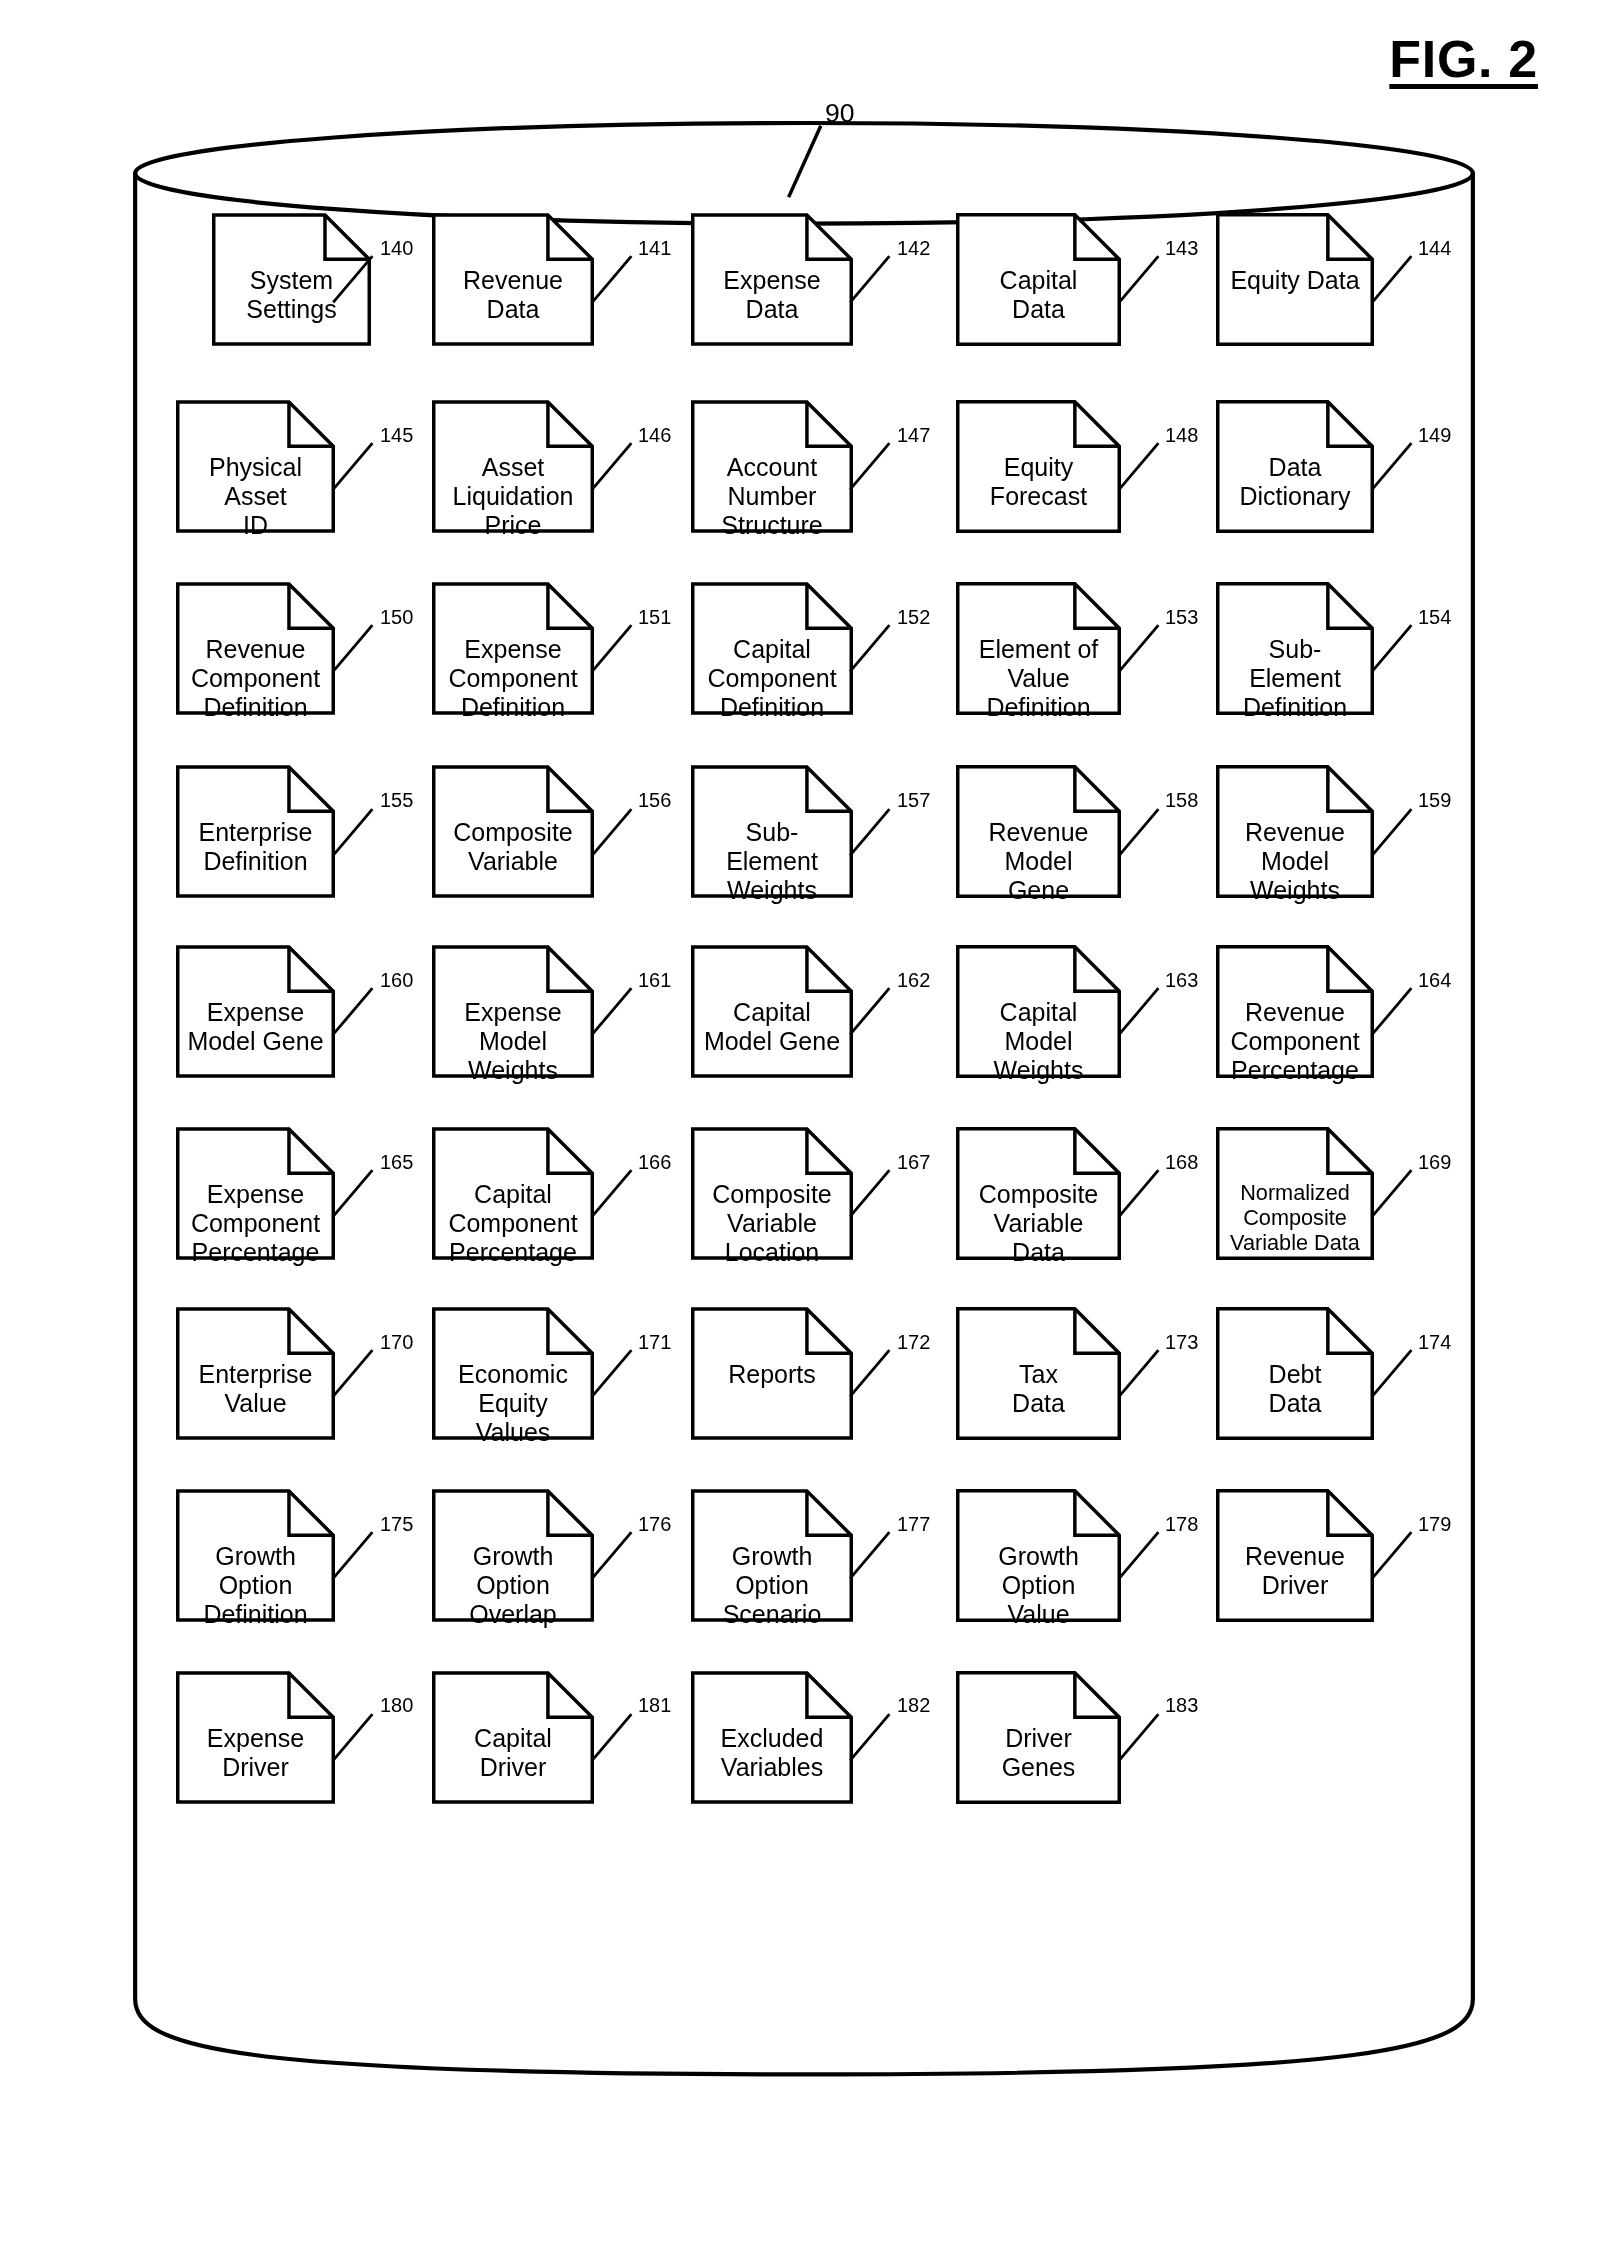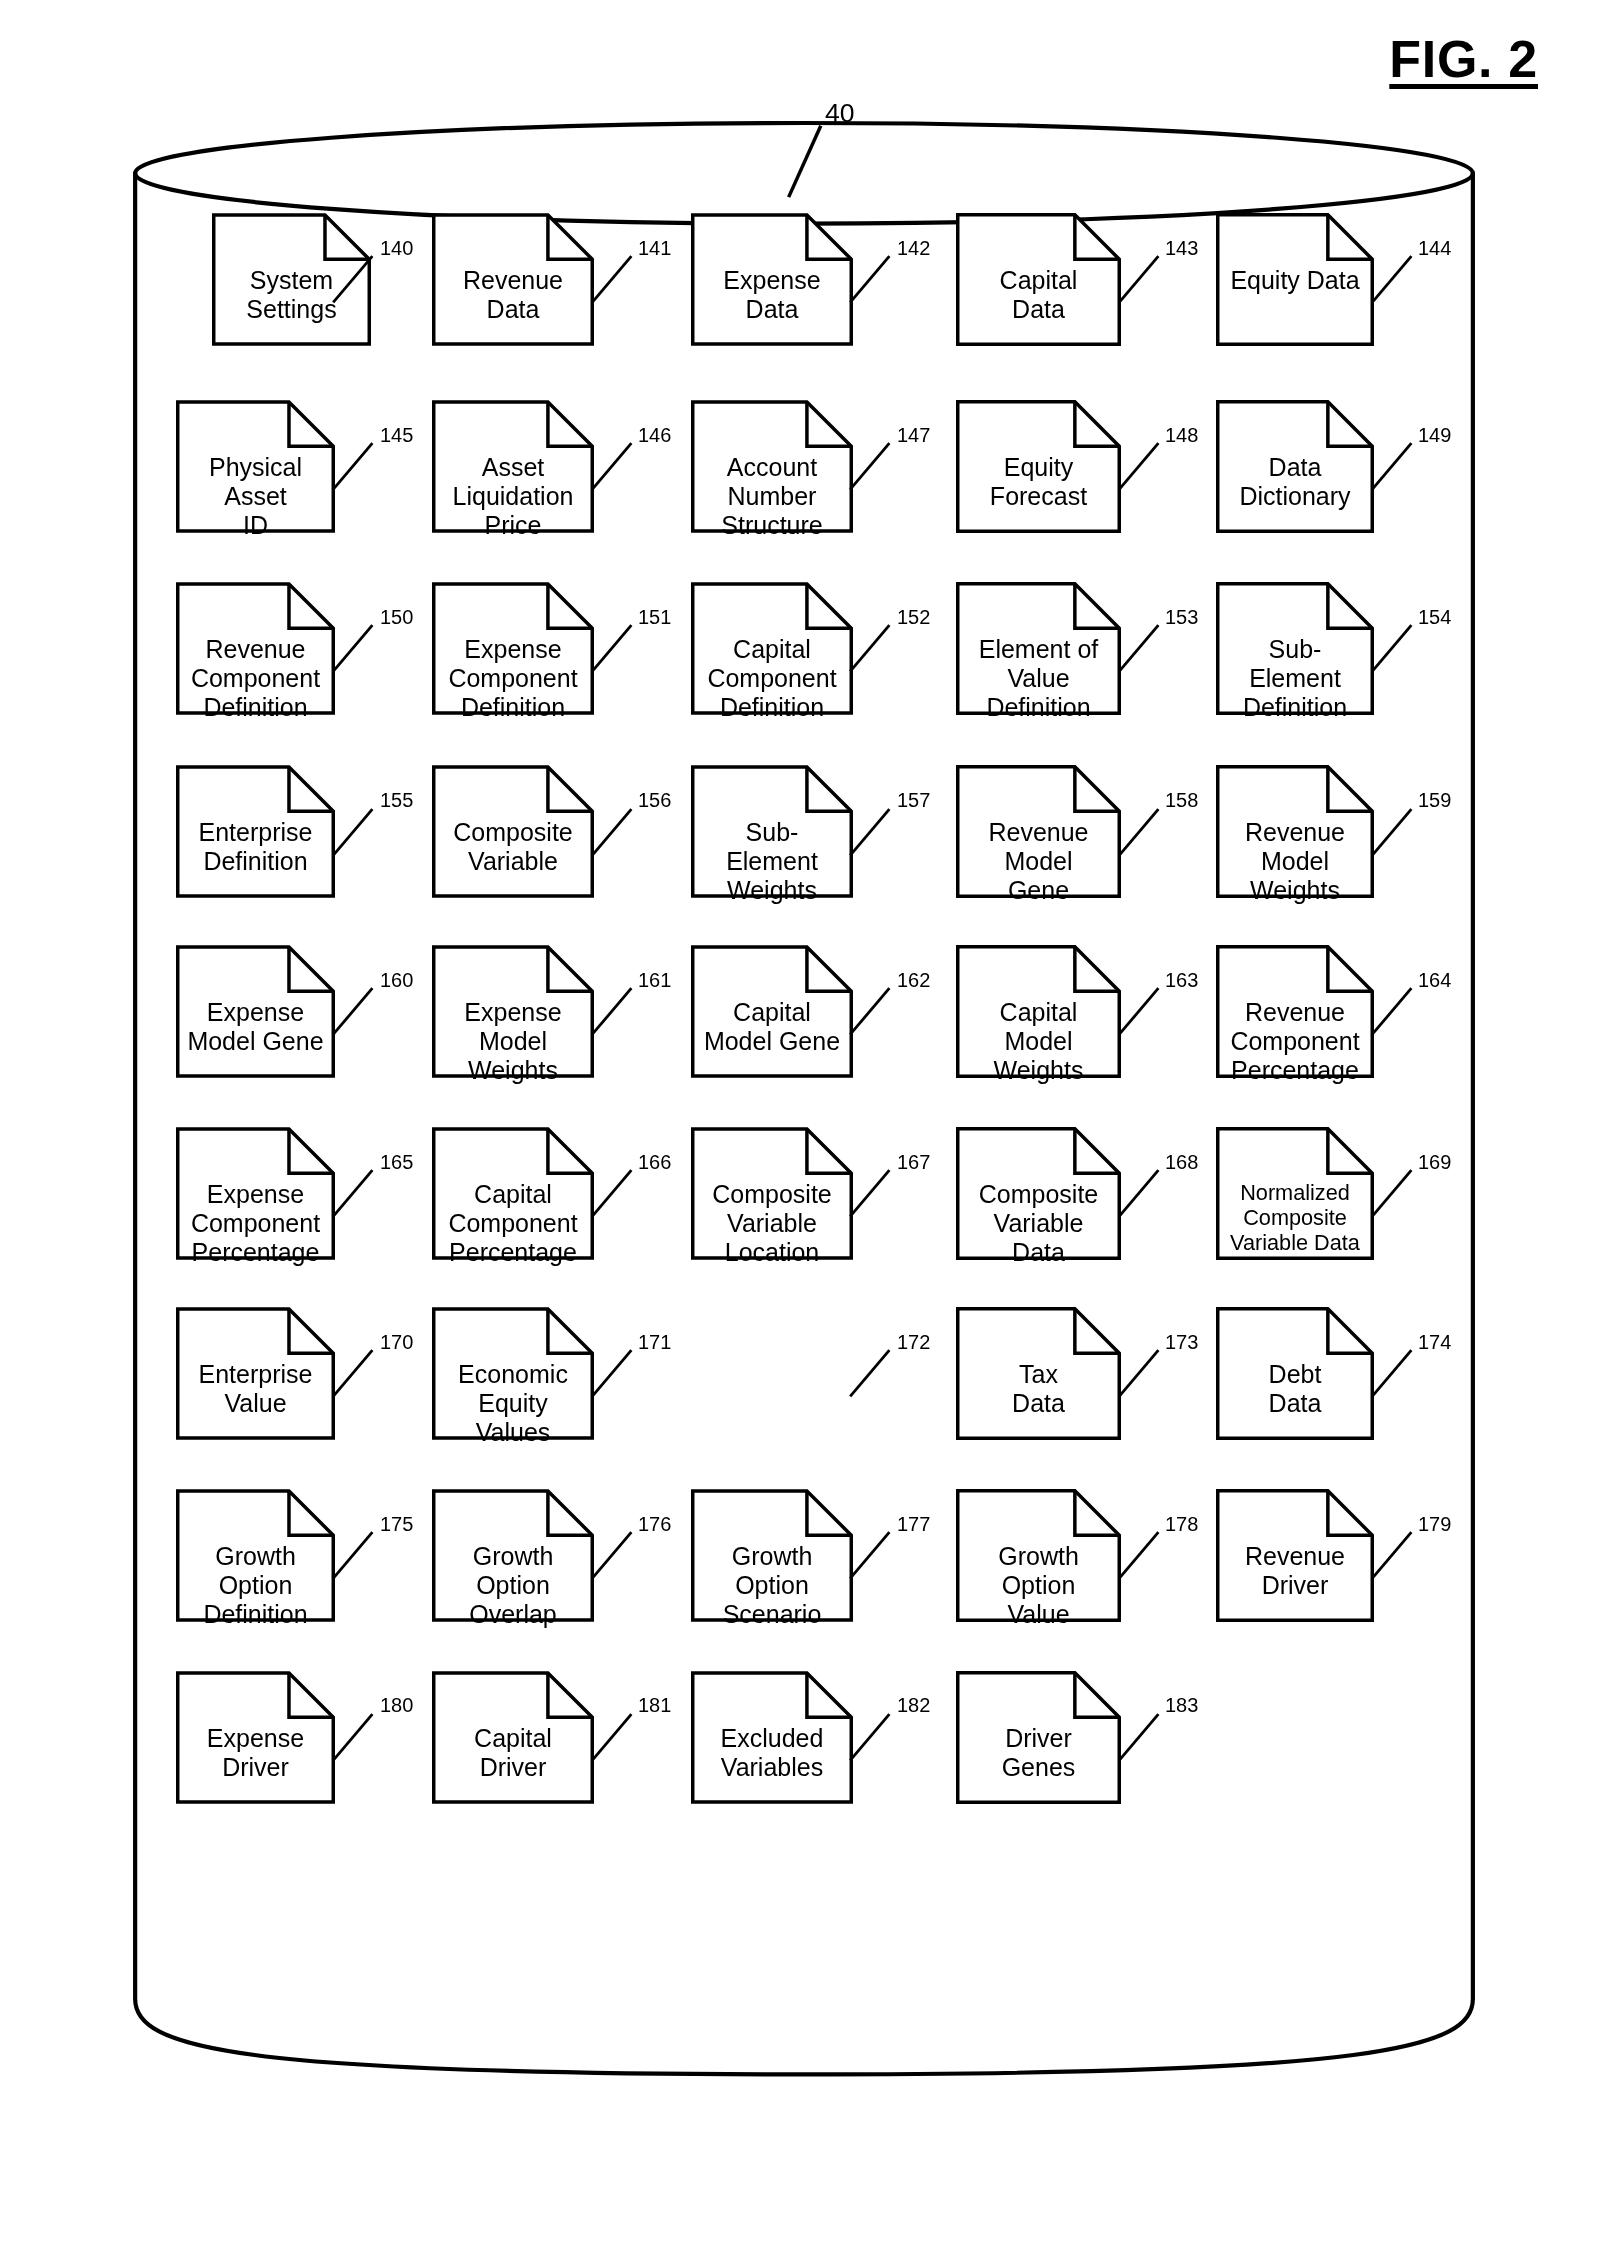--- a/index.html
+++ b/index.html
@@ -103,21 +103,21 @@
            C 193 2930, 330 2968, 1150 2968
            C 1970 2968, 2107 2930, 2107 2860
            L 2107 248" fill="none" stroke="#000" stroke-width="6" stroke-linecap="round"></path>
 
   <ellipse cx="1150" cy="248" rx="957" ry="72" fill="none" stroke="#000" stroke-width="6"></ellipse>
 
   <line x1="1128" y1="282" x2="1174" y2="180" stroke="#000" stroke-width="5"></line>
 </svg>
 
 <div id="fig-title">FIG. 2</div>
-<div id="callout-50">40</div>
+<div id="callout-50">90</div>
 
 <div id="doc-grid">
     <div class="doc-cell" style="left: 176px; top: 213px; width: 159px; height: 133px; margin-left: 36px;">
       <svg class="doc-svg" width="159" height="133" viewBox="0 0 228 190">
         <path d="M 2.5 2.5 L 162 2.5 L 225.5 66 L 225.5 187.5 L 2.5 187.5 Z" fill="#ffffff" stroke="#000000" stroke-width="5" stroke-linejoin="miter"></path>
         <path d="M 162 2.5 L 162 66 L 225.5 66" fill="none" stroke="#000000" stroke-width="5"></path>
       </svg>
       <div class="doc-label" style="top: 53px;">System
 Settings</div>
     </div>
@@ -509,20 +509,27 @@
         <path d="M 166 2.5 L 166 66 L 229.5 66" fill="none" stroke="#000000" stroke-width="5"></path>
       </svg>
       <div class="doc-label" style="top: 53px;">Economic
 Equity
 Values</div>
     </div>
     <svg class="leader" width="49" height="56" style="left: 588px; top: 1346px;" viewBox="0 0 70 80">
       <line x1="6" y1="72" x2="62" y2="6" stroke="#000000" stroke-width="4"></line>
     </svg>
     <div class="doc-ref" style="left: 638px; top: 1331px;">171</div>
+    <div class="doc-cell" style="left: 691px; top: 1307px; width: 162px; height: 133px;">
+      <svg class="doc-svg" width="162" height="133" viewBox="0 0 232 190">
+        <path d="M 2.5 2.5 L 166 2.5 L 229.5 66 L 229.5 187.5 L 2.5 187.5 Z" fill="#ffffff" stroke="#000000" stroke-width="5" stroke-linejoin="miter"></path>
+        <path d="M 166 2.5 L 166 66 L 229.5 66" fill="none" stroke="#000000" stroke-width="5"></path>
+      </svg>
+      <div class="doc-label" style="top: 53px;">Reports</div>
+    </div>
     <svg class="leader" width="49" height="56" style="left: 846px; top: 1346px;" viewBox="0 0 70 80">
       <line x1="6" y1="72" x2="62" y2="6" stroke="#000000" stroke-width="4"></line>
     </svg>
     <div class="doc-ref" style="left: 897px; top: 1331px;">172</div>
     <div class="doc-cell" style="left: 956px; top: 1307px; width: 165px; height: 133px;">
       <svg class="doc-svg" width="165" height="133" viewBox="0 0 236 190">
         <path d="M 2.5 2.5 L 170 2.5 L 233.5 66 L 233.5 187.5 L 2.5 187.5 Z" fill="#ffffff" stroke="#000000" stroke-width="5" stroke-linejoin="miter"></path>
         <path d="M 170 2.5 L 170 66 L 233.5 66" fill="none" stroke="#000000" stroke-width="5"></path>
       </svg>
       <div class="doc-label" style="top: 53px;">Tax

